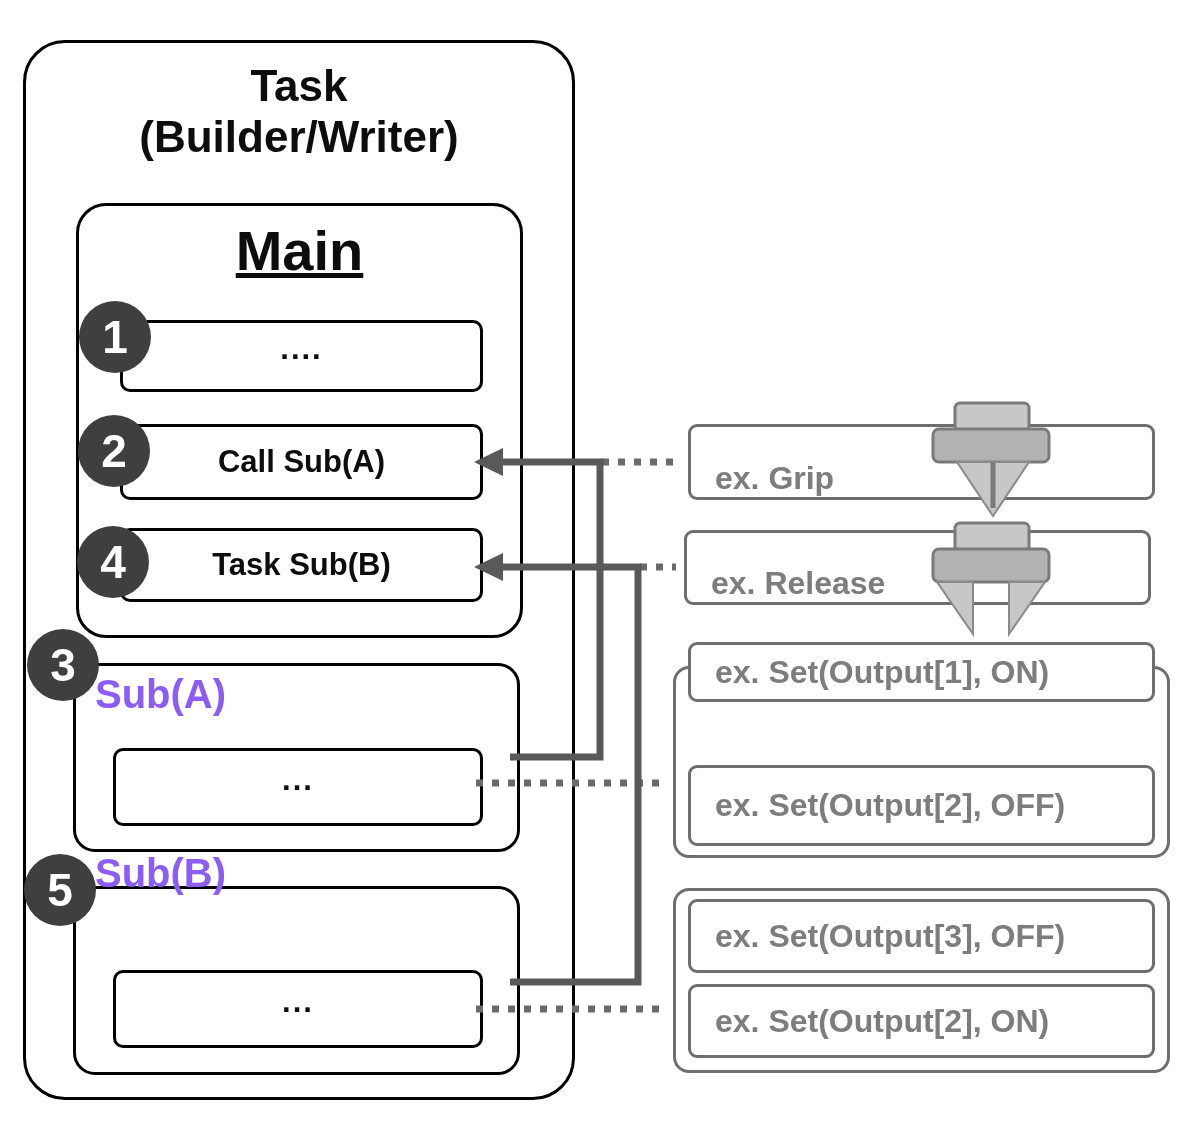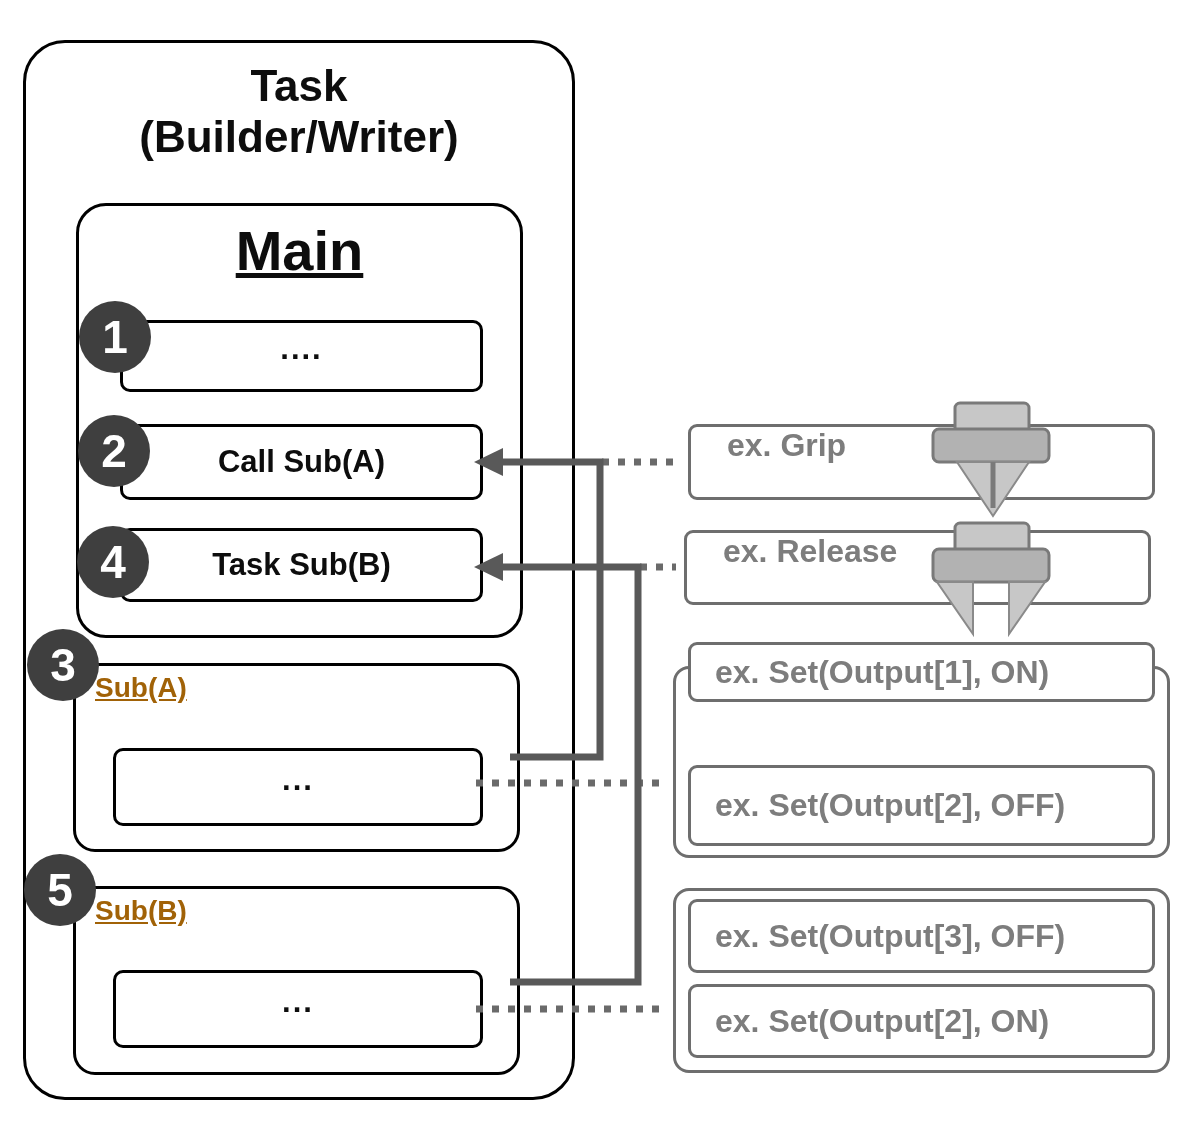--- a/index.html
+++ b/index.html
@@ -17,29 +17,29 @@
         display:flex;align-items:center;justify-content:center;font-size:31px;color:#0d0d0d;}
   .step1{top:320px;height:72px;}
   .step2{top:424px;height:76px;}
   .step3{top:528px;height:74px;}
   .badge{width:72px;height:72px;border-radius:50%;background:#3f3f3f;color:#ffffff;
          display:flex;align-items:center;justify-content:center;font-size:46px;z-index:5;}
   .badge1{left:69px;top:301px;} .badge2{left:68px;top:415px;} .badge4{left:67px;top:526px;}
   .badge3{left:17px;top:629px;} .badge5{left:14px;top:854px;}
   .sub-box{left:63px;width:447px;height:189px;border:3px solid #000;border-radius:22px;background:#fff;}
   .suba{top:663px;} .subb{top:886px;}
-  .sub-title{left:85px;font-size:28px;color:#a16207;text-decoration:underline;}
-  .suba-t{top:672px;} .subb-t{top:895px;}
+  .sub-title{left:85px;font-size:40px;color:#8b5cf6;}
+  .suba-t{top:672px;} .subb-t{top:851px;}
   .sub-inner{left:103px;width:370px;height:78px;border:3px solid #000;border-radius:10px;background:#fff;
              display:flex;align-items:center;justify-content:center;font-size:31px;color:#0d0d0d;}
   .suba-i{top:748px;} .subb-i{top:970px;}
   .dots{position:relative;top:-7px;letter-spacing:2px;}
   
-  .rbox{border:3px solid #6e6e6e;border-radius:9px;background:#fff;display:flex;align-items:flex-start;
-        padding-left:36px;font-size:32px;color:#7d7d7d;}
+  .rbox{border:3px solid #6e6e6e;border-radius:9px;background:#fff;display:flex;align-items:flex-end;
+        padding-left:24px;font-size:32px;color:#7d7d7d;}
   .grip-box{left:678px;top:424px;width:467px;height:76px;}
   .release-box{left:674px;top:530px;width:467px;height:75px;}
   .group{left:663px;width:497px;border:3px solid #6e6e6e;border-radius:16px;background:#fff;}
   .groupA{top:666px;height:192px;} .groupB{top:888px;height:185px;}
   .gitem{left:678px;width:467px;border:3px solid #6e6e6e;border-radius:9px;background:#fff;
          display:flex;align-items:center;padding-left:24px;font-size:32px;color:#7d7d7d;}
   .ga1{top:642px;height:60px;} .ga2{top:765px;height:81px;}
   .gb1{top:899px;height:74px;} .gb2{top:984px;height:74px;}
   .layer{position:absolute;left:0;top:0;z-index:10;pointer-events:none;}
 </style>

